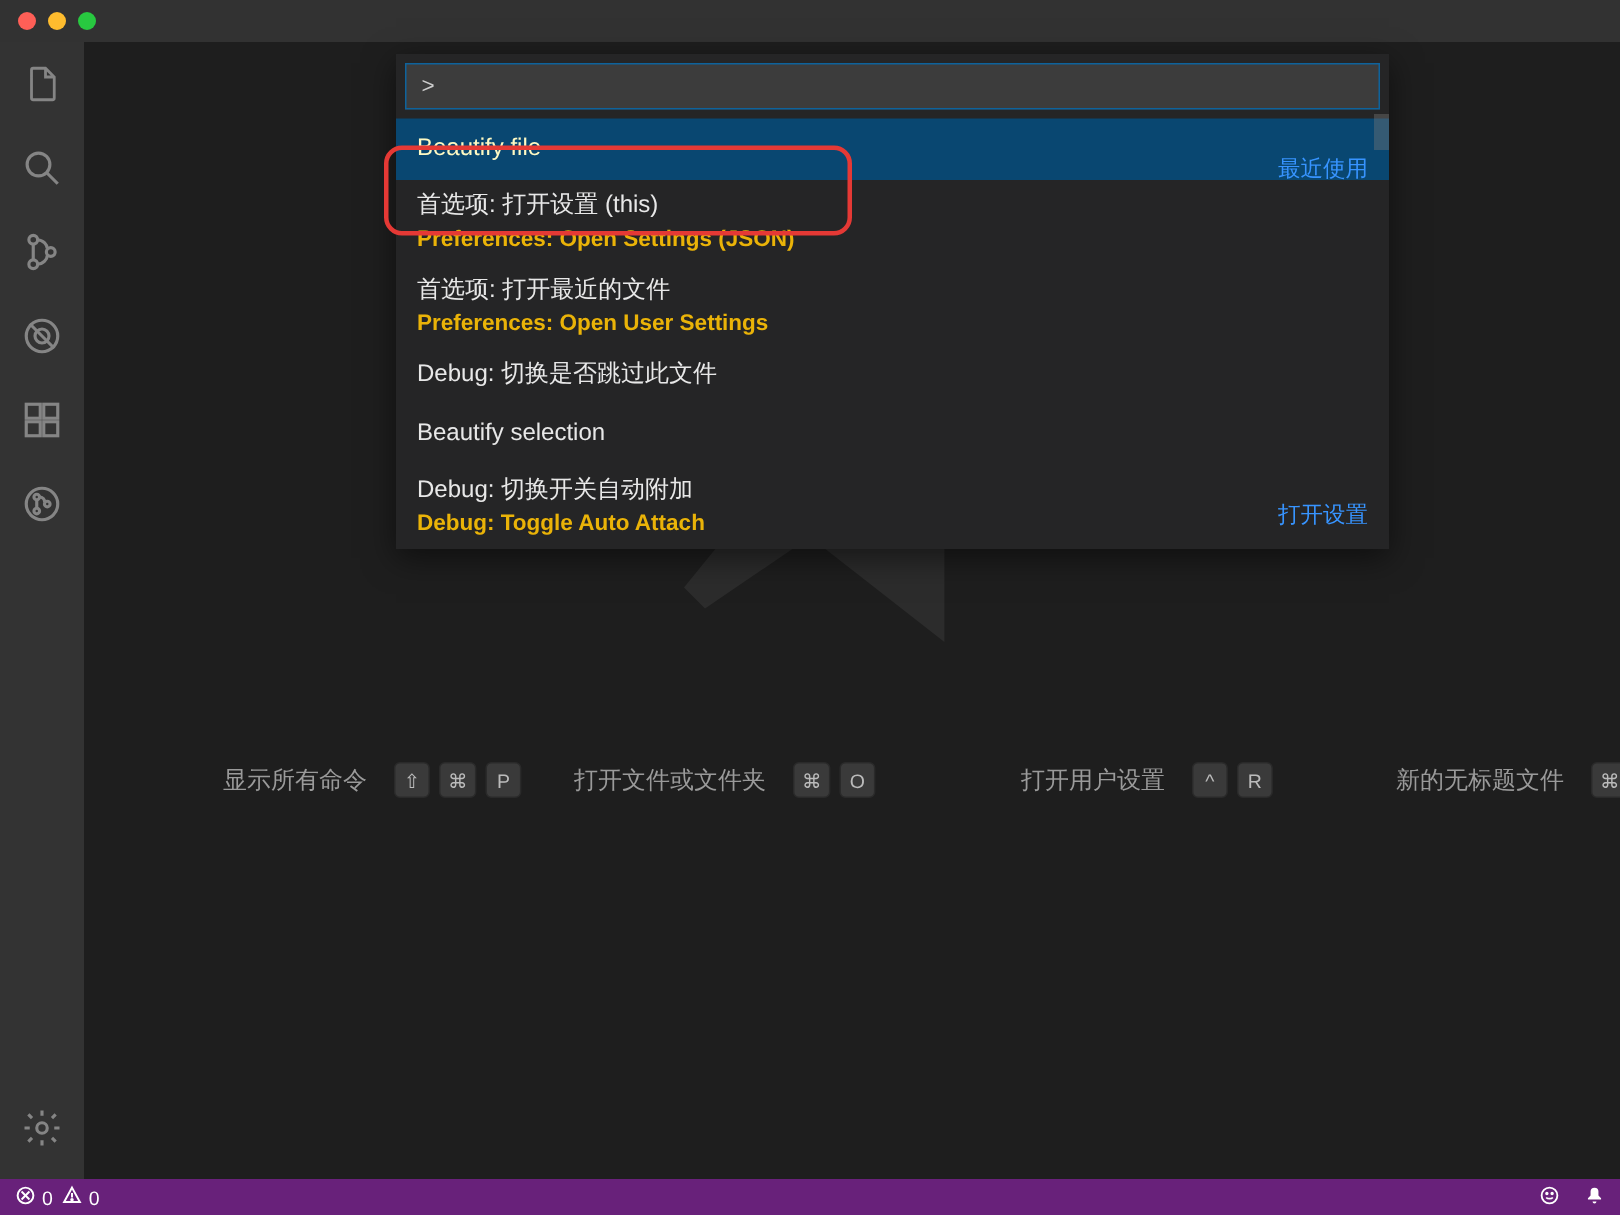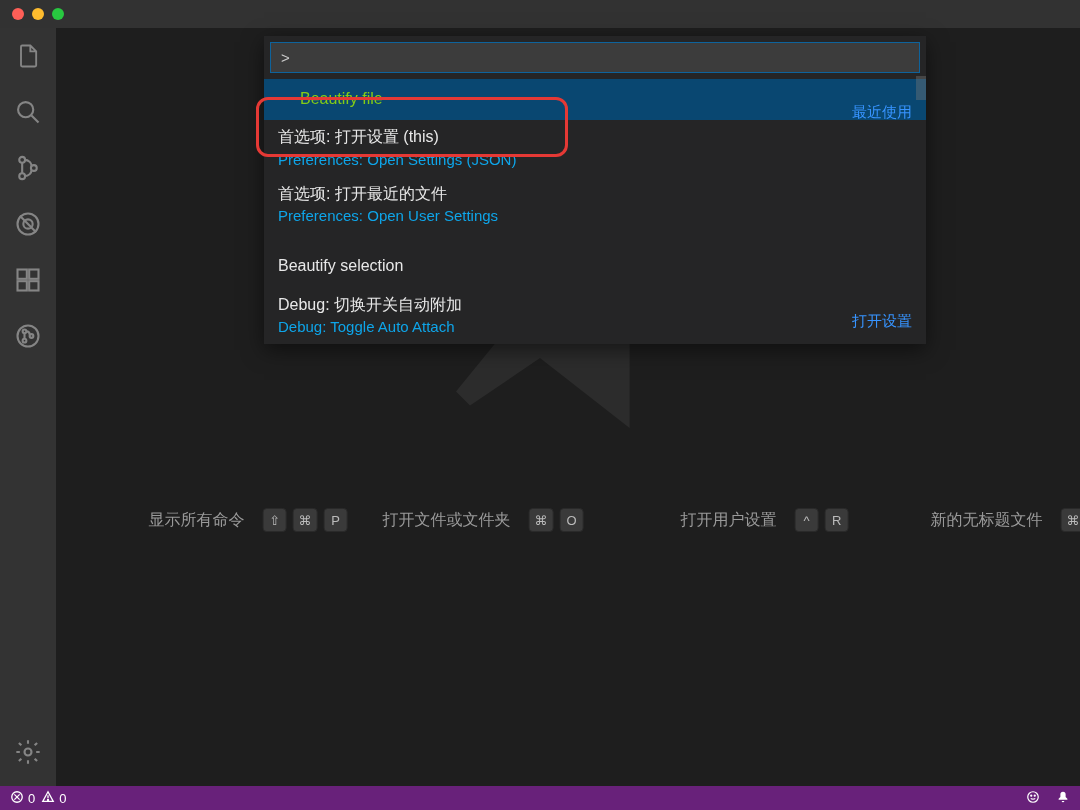--- a/index.html
+++ b/index.html
@@ -85,22 +85,22 @@
       outline: none;
     }
     .palette-list { }
     .palette-item {
       padding: 6px 14px 7px 14px;
       cursor: pointer;
       position: relative;
     }
     .palette-item.selected { background: #094771; }
     .palette-item .title { color: #e8e8e8; font-size: 16px; line-height: 1.4; }
-    .palette-item.selected .title { color: #84cc16; margin-left: 22px; }
-    .palette-item .subtitle { color: #0ea5e9; font-size: 15px; line-height: 1.4; }
+    .palette-item.selected .title { color: #fef9c3; }
+    .palette-item .subtitle { color: #eab308; font-size: 15px; line-height: 1.4; font-weight: bold; }
     .palette-item .hint {
       position: absolute; right: 14px; top: 24px;
       color: #3794ff; font-size: 15px;
     }
     .palette-item.single .title { padding: 3px 0; }
     .palette-scrollbar {
       position: absolute; right: 0; top: 40px;
       width: 10px; height: 24px;
       background: rgba(121,121,121,0.4);
     }
@@ -267,20 +267,21 @@
       </div>
       <div class="palette-item">
         <div class="title">首选项: 打开设置 (this)</div>
         <div class="subtitle">Preferences: Open Settings (JSON)</div>
       </div>
       <div class="palette-item">
         <div class="title">首选项: 打开最近的文件</div>
         <div class="subtitle">Preferences: Open User Settings</div>
       </div>
       <div class="palette-item">
+        <div class="title">Debug: 切换是否跳过此文件</div>
       </div>
       <div class="palette-item single">
         <div class="title">Beautify selection</div>
       </div>
       <div class="palette-item">
         <div class="title">Debug: 切换开关自动附加</div>
         <div class="subtitle">Debug: Toggle Auto Attach</div>
         <div class="hint">打开设置</div>
       </div>
     </div>

